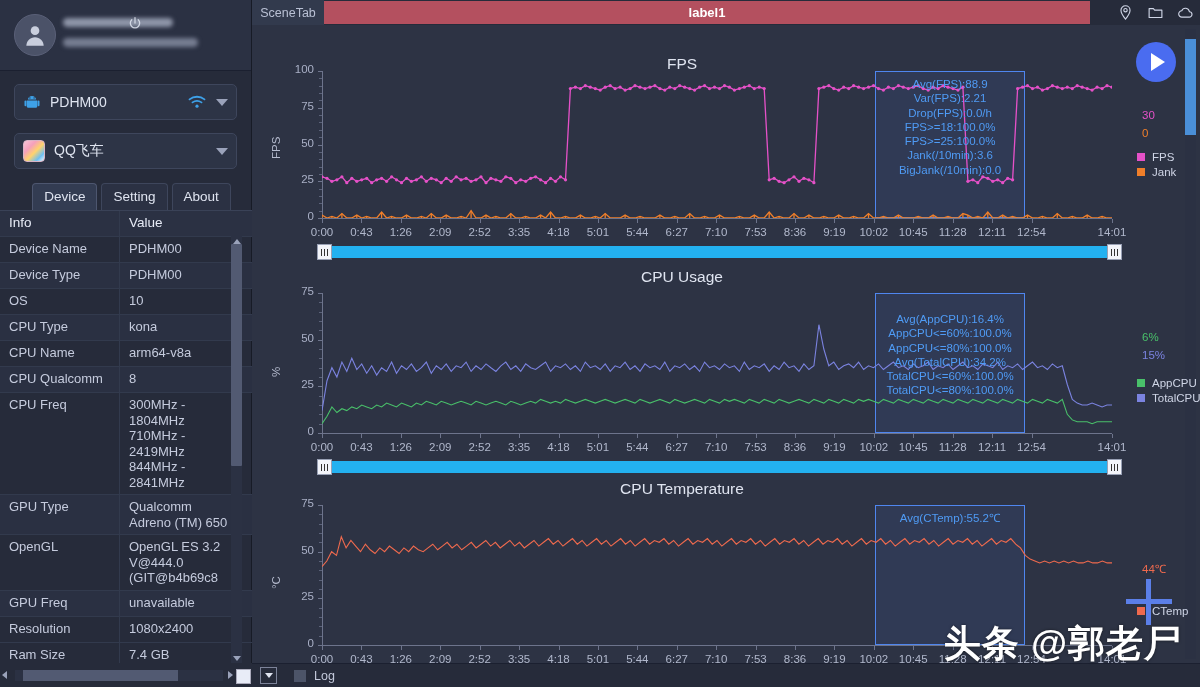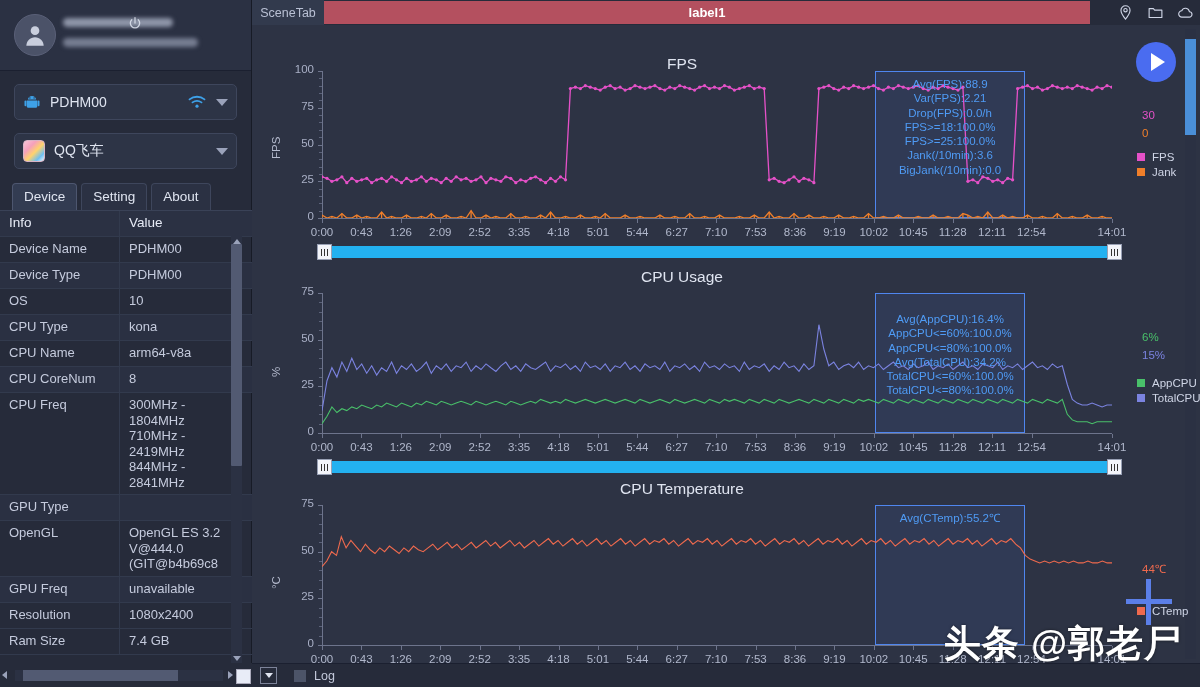--- a/index.html
+++ b/index.html
@@ -37,21 +37,21 @@
   }
   .selbox .lbl { margin-left:9px; flex:1; }
   .caret { width:0;height:0;border-left:6px solid transparent;border-right:6px solid transparent;
            border-top:7px solid #9aa2ba; }
   .wifi { margin-right:10px; width:18px; height:14px; }
   #appicon { width:22px; height:22px; border-radius:4px;
     background:linear-gradient(135deg,#f7c6d8 0%,#f5a0bc 30%,#ffd36e 55%,#6fc0f2 80%,#f0f4fa 100%);
     border:1px solid #d9b4c6; }
   #androidicon { width:18px; height:18px; }
 
-  #tabs { display:flex; gap:4px; margin:14px 0 0 12px; }
+  #tabs { display:flex; gap:4px; margin:14px 0 0 12px;justify-content:center; }
   .tab {
     padding:5px 11px 6px 11px; font-size:13.5px; color:#dfe4f0;
     border:1px solid #3e465c; border-bottom:none; border-radius:4px 4px 0 0;
     background:#2b3143;
   }
   .tab.active { background:#333c52; border-color:#4d566f; }
 
   #infotable { margin-top:0; border-top:1px solid #3a4257; width:252px; }
   .trow { display:flex; border-bottom:1px solid #323a4d; min-height:26px; font-size:13px; }
   .trow.head { background:#2b3143; font-size:13.5px; color:#e4e9f5; }
@@ -209,34 +209,36 @@
         </div>
         <div class="trow alt">
           <div class="c1">CPU Type</div>
           <div class="c2">kona</div>
         </div>
         <div class="trow">
           <div class="c1">CPU Name</div>
           <div class="c2">arm64-v8a</div>
         </div>
         <div class="trow alt">
-          <div class="c1">CPU CoreNum</div>
+          <div class="c1">CPU Qualcomm</div>
           <div class="c2">8</div>
         </div>
         <div class="trow">
           <div class="c1">CPU Freq</div>
           <div class="c2 multi">300MHz -
 1804MHz
 710MHz -
 2419MHz
 844MHz -
 2841MHz</div>
         </div>
         <div class="trow alt">
           <div class="c1">GPU Type</div>
+          <div class="c2 multi">Qualcomm
+Adreno (TM) 650</div>
         </div>
         <div class="trow">
           <div class="c1">OpenGL</div>
           <div class="c2 multi">OpenGL ES 3.2
 V@444.0
 (GIT@b4b69c8</div>
         </div>
         <div class="trow alt">
           <div class="c1">GPU Freq</div>
           <div class="c2">unavailable</div>

